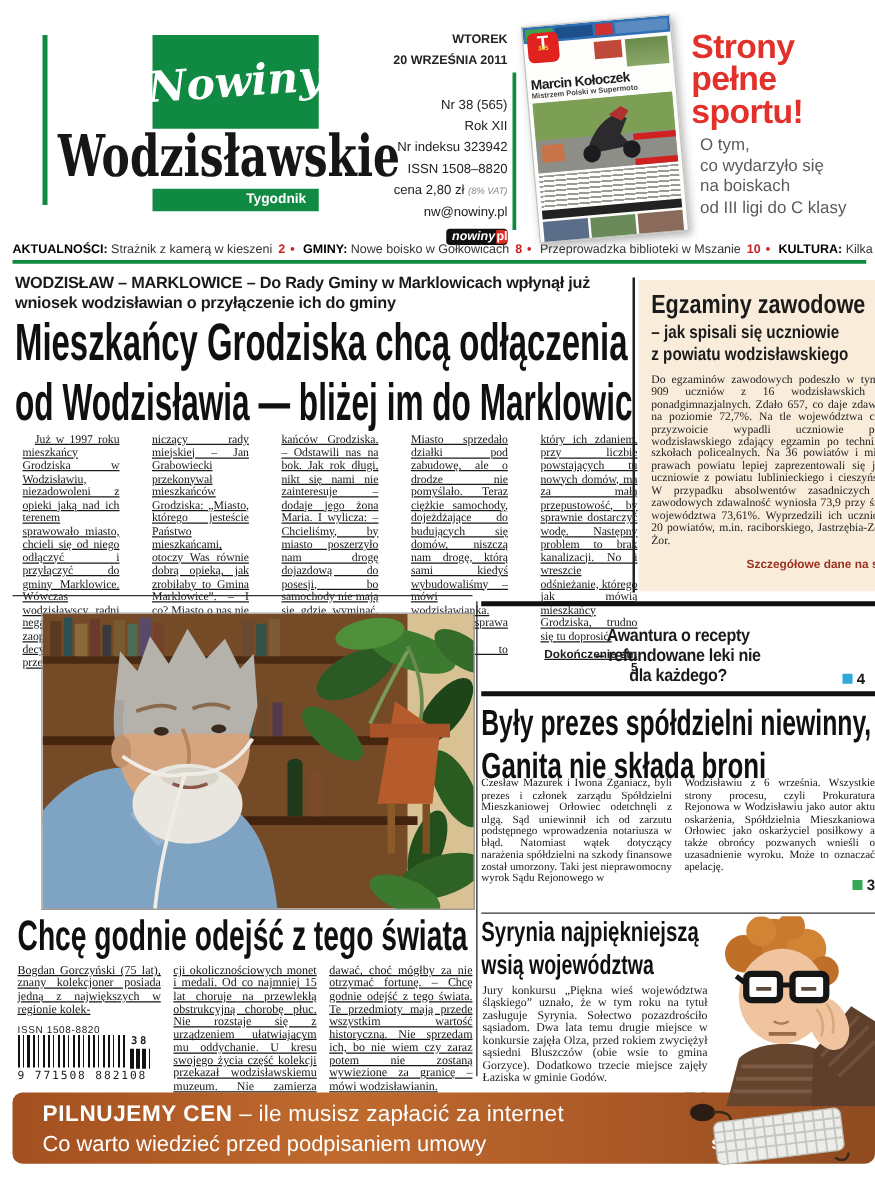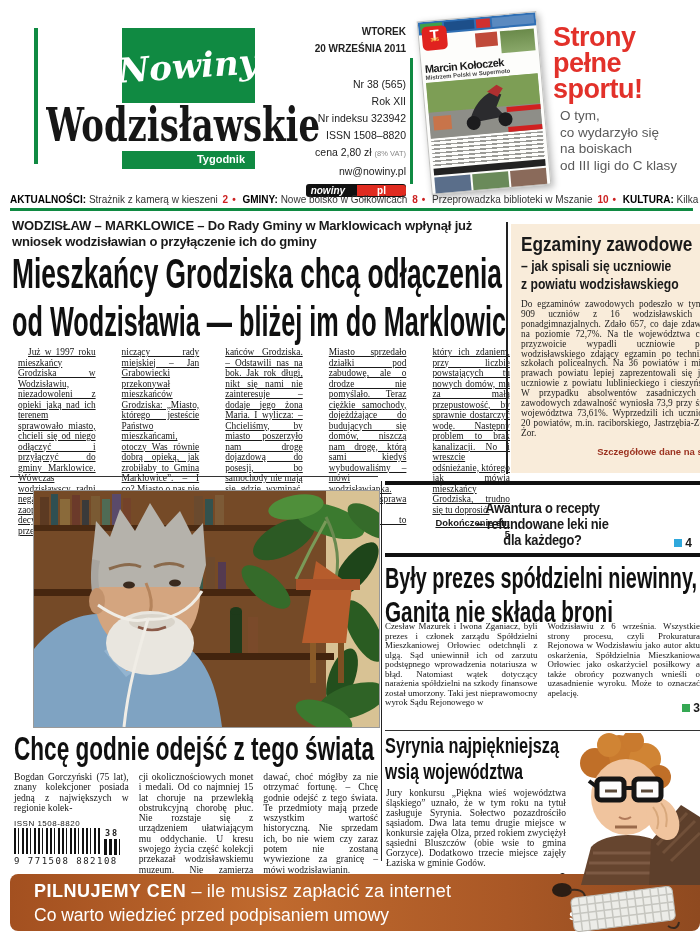--- a/index.html
+++ b/index.html
@@ -11,24 +11,24 @@
   .green-bar-left{left:34px;top:28px;width:4px;height:136px;background:#108a42;}
   .logo-box{left:122px;top:28px;width:133px;height:75px;background:#108a42;display:flex;align-items:center;justify-content:center;}
   .logo-script{color:#fff;font:italic bold 34px "DejaVu Serif",serif;transform:rotate(-4deg);}
   .wordmark-svg{left:46px;top:99px;}
   .wordmark-svg text{font:bold 46px "DejaVu Serif",serif;fill:#161616;}
   .tagline-bar{left:122px;top:151px;width:133px;height:18px;background:#108a42;color:#fff;
                font:bold 11px "Liberation Sans",sans-serif;text-align:right;padding:2px 10px 0 0;box-sizing:border-box;}
   .issue-info{left:256px;top:26px;width:150px;text-align:right;font-size:10.5px;color:#222;}
   .issue-info .row{margin-bottom:5px;line-height:12px;}
   .issue-info .b{font-weight:bold;font-size:10px;}
-  .vat{font-size:7.5px;color:#888;}
+  .vat{font-size:7.5px;color:#888;font-style:italic;}
   .site-pill{display:inline-flex;align-items:center;background:#111;border-radius:3px;padding:1px 0 1px 5px;margin-top:2px;}
   .site-pill .nm{color:#fff;font:bold italic 10px "Liberation Sans",sans-serif;}
-  .site-pill .tld{background:#e02b20;color:#fff;font:bold 10px "Liberation Sans",sans-serif;padding:0 20px;margin-left:12px;border-radius:0 3px 3px 0;}
+  .site-pill .tld{background:#e02b20;color:#fff;font:bold 10px "Liberation Sans",sans-serif;padding:0 0;margin-left:1px;border-radius:0 3px 3px 0;}
   .green-divider{left:410px;top:58px;width:3px;height:126px;background:#108a42;}
 
   
   .thumb{left:424px;top:16px;width:118px;height:172px;background:#fdfdfb;border:1px solid #c2c2c0;
          transform:rotate(-5deg);box-shadow:2px 3px 7px rgba(0,0,0,.3);overflow:hidden;}
   .thumb-topstrip{height:13px;background:#2f6fb4;display:flex;gap:2px;padding:2px;box-sizing:border-box;}
   .thumb-topstrip i{display:block;height:100%;}
   .t-logo{position:absolute;left:3px;top:5px;width:25px;height:24px;background:#e0231f;border-radius:5px;
           color:#fff;text-align:center;line-height:20px;font:bold 15px "Liberation Sans",sans-serif;}
   .t-logo em{display:block;font:bold 5px "Liberation Sans",sans-serif;font-style:normal;color:#ffd34d;margin-top:-7px;}
@@ -93,21 +93,21 @@
   .village-body{left:386px;top:788px;width:180px;}
   .village-body p{font:9.5px/10px "Liberation Serif","DejaVu Serif",serif;text-align:justify;margin:0;}
 
   
   .photo{left:33px;top:490px;width:345px;height:236px;border:1px solid #9a9a9a;box-sizing:content-box;overflow:hidden;}
 
   
   .coll-head-svg text{font:bold 34px "Liberation Sans",sans-serif;fill:#101010;}
   .coll-cols{left:14px;top:772px;width:364px;display:flex;gap:10px;}
   .coll-cols .ccol{flex:1;position:relative;}
-  .colltxt{font:9.6px/10.3px "Liberation Serif","DejaVu Serif",serif;text-align:justify;margin:0;color:#151515;}
+  .colltxt{font:9.6px/10.3px "Liberation Serif","DejaVu Serif",serif;text-align:justify;margin:0;color:#151515;text-decoration:underline;}
   .more{font:bold 9.5px "Liberation Sans",sans-serif;text-align:right;margin-top:2px;}
 
   .barcode{margin-top:6px;width:110px;}
   .bc-issn{font:8px "Liberation Sans",sans-serif;letter-spacing:.5px;}
   .bc-row{display:flex;align-items:flex-start;gap:4px;}
   .bc-bars{width:86px;height:26px;background:repeating-linear-gradient(90deg,#111 0 2px,#fff 2px 4px,#111 4px 5px,#fff 5px 8px,#111 8px 10px,#fff 10px 12px);}
   .bc-add{display:flex;flex-direction:column;align-items:center;}
   .bc-ed{font:bold 8.5px "DejaVu Sans Mono",monospace;letter-spacing:2px;}
   .bc-minibars{width:16px;height:16px;background:repeating-linear-gradient(90deg,#111 0 3px,#fff 3px 5px);margin-top:1px;}
   .bc-digits{font:9px "DejaVu Sans Mono",monospace;letter-spacing:1.5px;margin-top:1px;}

